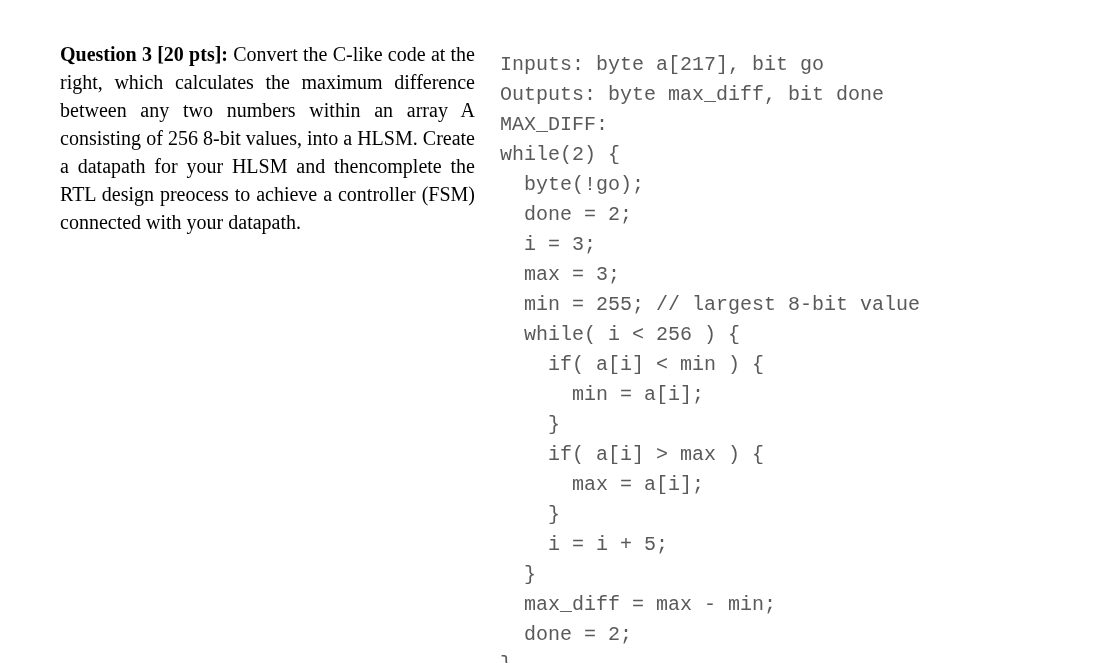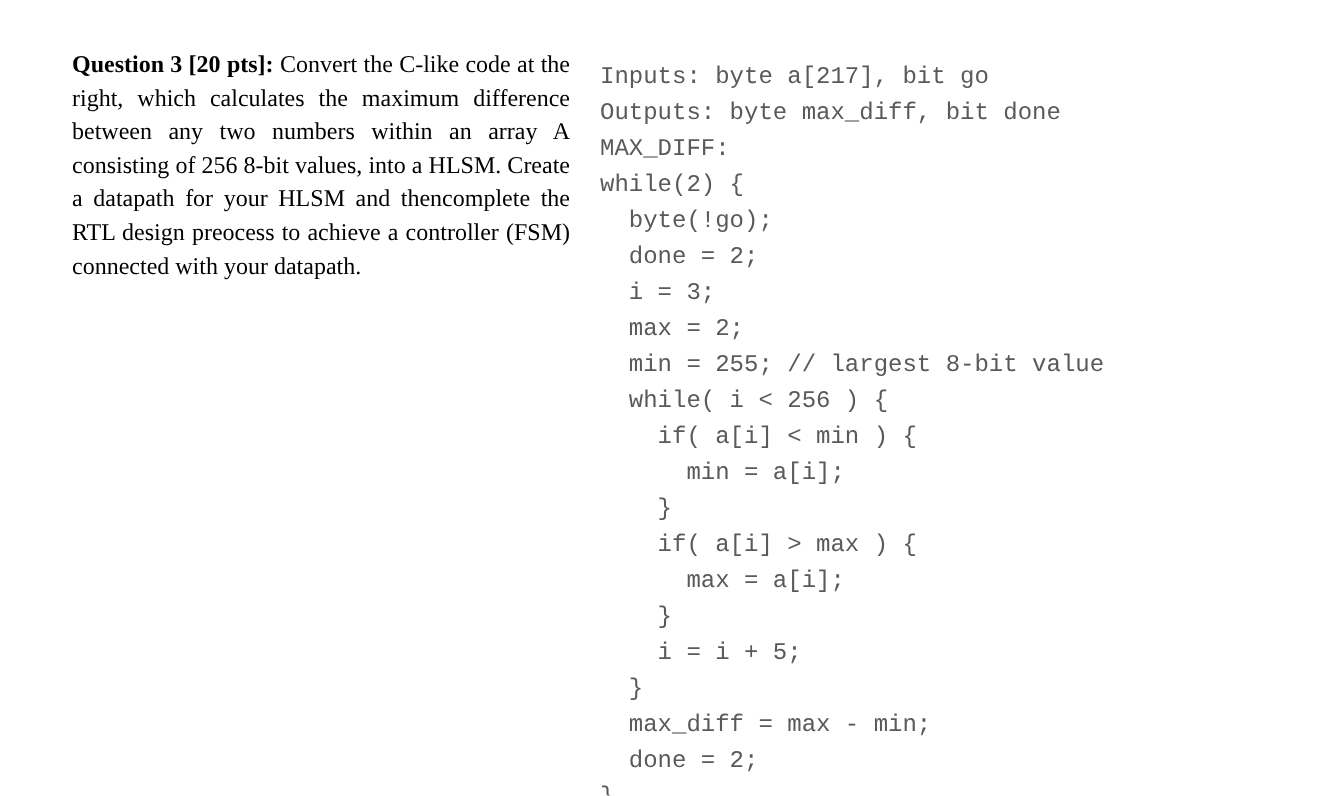--- a/index.html
+++ b/index.html
@@ -51,21 +51,21 @@
     </p>
   </div>
   <div class="right-col">
 <span>Inputs: byte a[217], bit go</span>
 <span>Outputs: byte max_diff, bit done</span>
 <span>MAX_DIFF:</span>
 <span>while(2) {</span>
 <span>  byte(!go);</span>
 <span>  done = 2;</span>
 <span>  i = 3;</span>
-<span>  max = 2;</span>
+<span>  max = 3;</span>
 <span>  min = 255; // largest 8-bit value</span>
 <span>  while( i &lt; 256 ) {</span>
 <span>    if( a[i] &lt; min ) {</span>
 <span>      min = a[i];</span>
 <span>    }</span>
 <span>    if( a[i] &gt; max ) {</span>
 <span>      max = a[i];</span>
 <span>    }</span>
 <span>    i = i + 5;</span>
 <span>  }</span>

